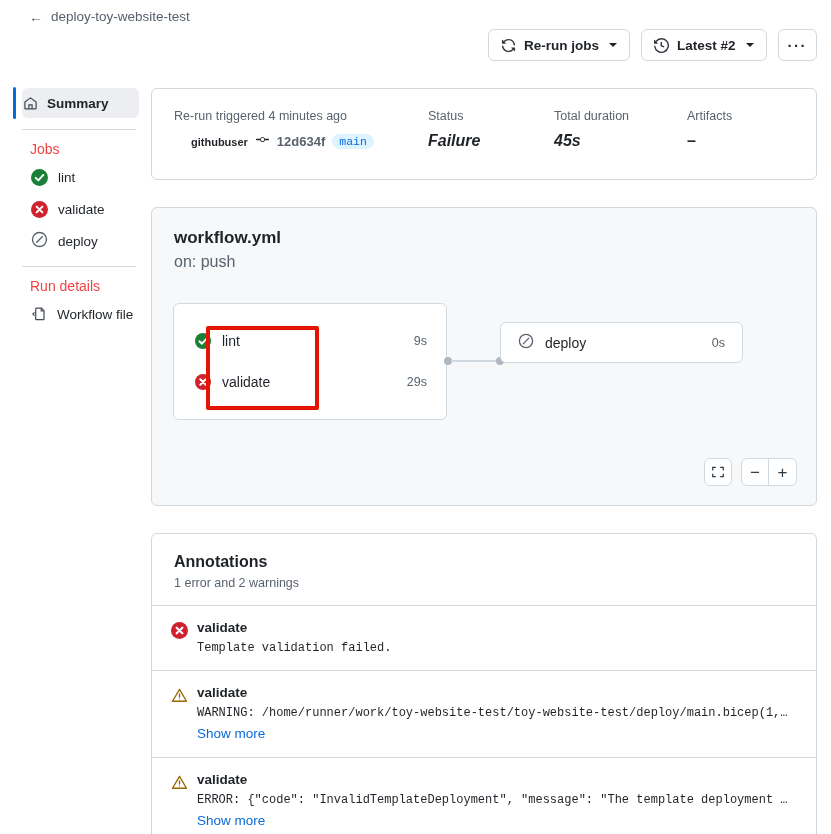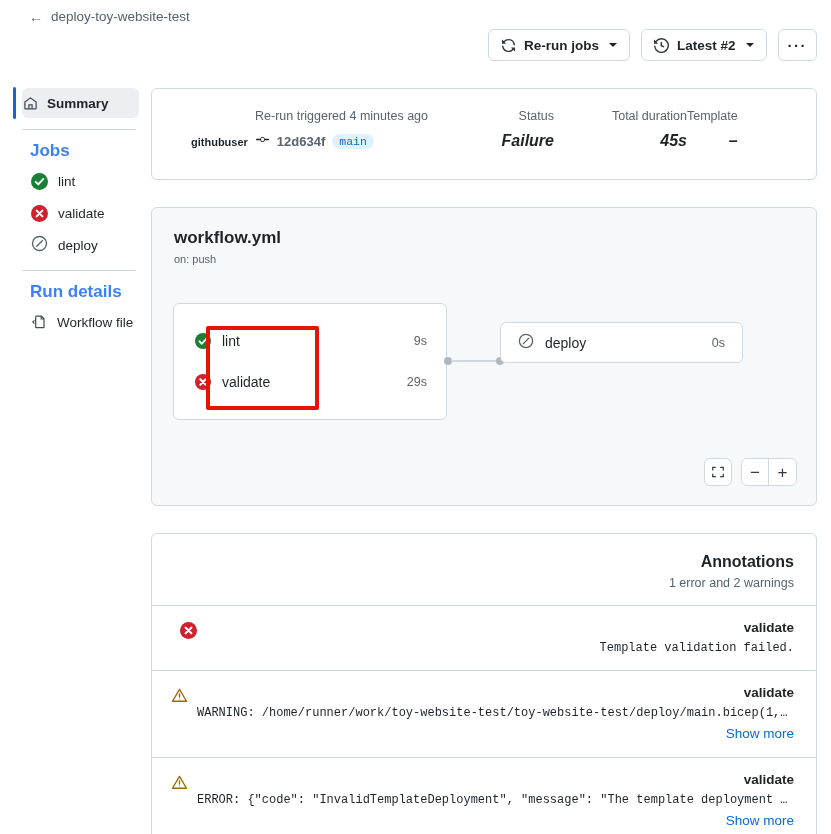--- a/index.html
+++ b/index.html
@@ -77,36 +77,35 @@
   }
   .side-item.active { background: #eceef1; font-weight: bold; }
   .side-item.active::before {
     content: ""; position: absolute; left: -9px; top: -1px;
     width: 3px; height: 32px; border-radius: 6px; background: #0969da;
   }
   .side-icon { display: flex; align-items: center; justify-content: center; width: 16px; }
 
   .side-sep { height: 1px; background: #d1d9e0; margin: 11px 14px 11px 22px; }
   .side-head {
-    font-size: 17px; font-weight: bold; color: #3b82f6;
+    font-size: 14px; font-weight: normal; color: #ef4444;
     margin: 0 0 6px 30px;
   }
   .job-item {
     display: flex; align-items: center; gap: 10px;
     height: 28px; margin: 0 11px 4px 26px; padding: 0 5px;
     border-radius: 6px; font-size: 13.5px; color: #1f2328; cursor: pointer;
   }
 
   
   .main { position: absolute; left: 151px; top: 88px; width: 680px; }
 
   .card {
     border: 1px solid #d1d9e0; border-radius: 6px;
     background: #ffffff;
-    text-align: right;
   }
 
   
   .summary-card { margin: 0 14px 0 0; height: 92px; padding: 20px 22px 0 22px; }
   .sum-grid { display: flex; }
   .sum-col { display: flex; flex-direction: column; }
   .sum-col.c1 { width: 254px; }
   .sum-col.c2 { width: 126px; }
   .sum-col.c3 { width: 133px; }
   .sum-label { font-size: 12.5px; color: #59636e; margin-bottom: 9px; }
@@ -120,21 +119,21 @@
     font-family: "Liberation Mono", monospace; font-size: 11.5px;
   }
   .sum-dash { font-size: 16px; font-weight: bold; color: #1f2328; }
 
   
   .wf-card {
     margin: 27px 14px 0 0; height: 299px;
     background: #f6f8fa; position: relative; overflow: hidden;
   }
   .wf-title { position: absolute; left: 22px; top: 20px; font-size: 17px; font-weight: bold; }
-  .wf-sub { position: absolute; left: 22px; top: 45px; font-size: 11px; color: #59636e; }
+  .wf-sub { position: absolute; left: 22px; top: 45px; font-size: 16px; color: #59636e; }
 
   .graph { position: absolute; left: 0; top: 0; width: 100%; height: 100%; }
 
   .node-group {
     position: absolute; left: 21px; top: 95px;
     width: 274px; height: 117px;
     background: #ffffff; border: 1px solid #d1d9e0; border-radius: 6px;
   }
   .node-row {
     position: absolute; left: 21px;
@@ -324,21 +323,21 @@
           <div class="sum-label">Status</div>
           <div class="sum-value">Failure</div>
         </div>
 
         <div class="sum-col c3">
           <div class="sum-label">Total duration</div>
           <div class="sum-value">45s</div>
         </div>
 
         <div class="sum-col">
-          <div class="sum-label">Template</div>
+          <div class="sum-label">Artifacts</div>
           <div class="sum-dash">–</div>
         </div>
       </div>
     </div>
 
     <div class="card wf-card">
       <div class="wf-title">workflow.yml</div>
       <div class="wf-sub">on: push</div>
 
       <div class="graph">

